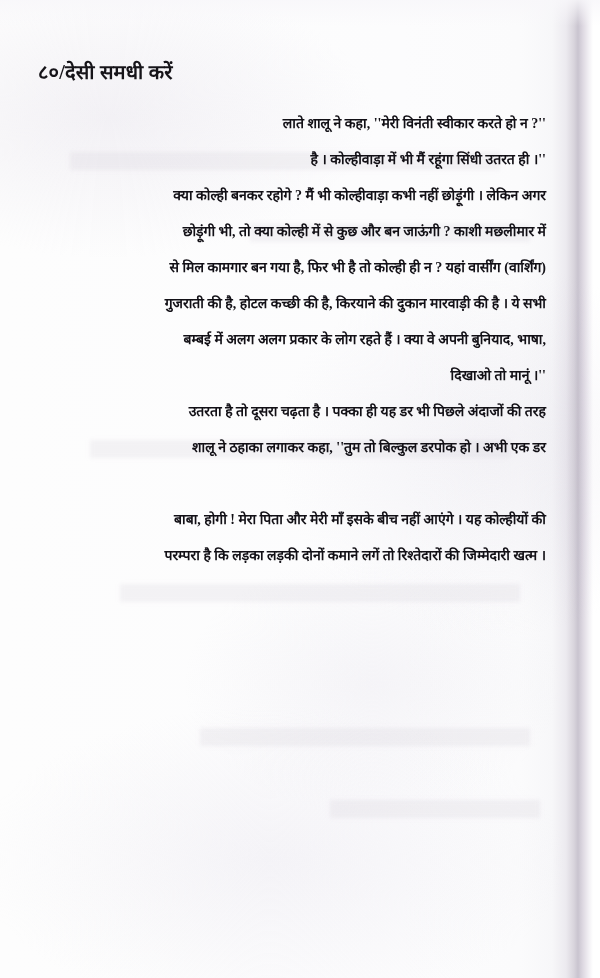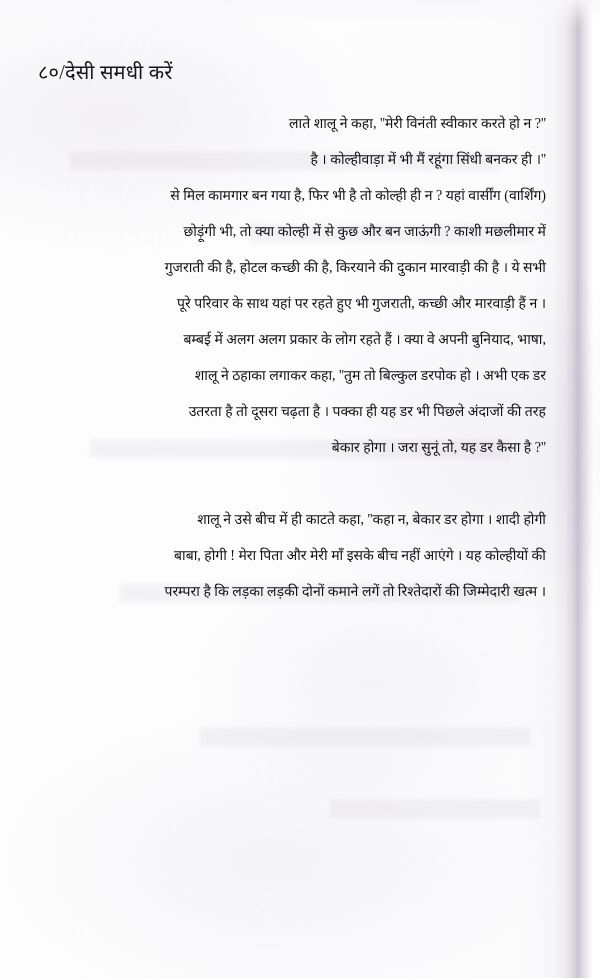--- a/index.html
+++ b/index.html
@@ -21,20 +21,21 @@
         #f7f7f9 552px,
         #eceaef 566px,
         #d8d4dc 574px,
         #c9c4cf 578px,
         #ded9e2 583px,
         #f3f1f5 589px,
         #ffffff 593px,
         #ffffff 600px);
     font-family: "Liberation Serif", "DejaVu Serif", serif;
     color: #111015;
+    font-weight: bold;
     -webkit-font-smoothing: antialiased;
   }
 
   
   #paper-texture {
     position: absolute;
     inset: 0;
     pointer-events: none;
     background:
       radial-gradient(ellipse 380px 200px at 18% 12%, rgba(236,233,240,0.55), rgba(255,255,255,0) 70%),
@@ -128,38 +129,37 @@
 
   <div id="content">
 
     <div class="running-head">८०/देसी समधी करें</div>
 
     <div class="body-block" id="body-block">
         <p class="para">
           <span class="line">लाते शालू ने कहा, ''मेरी विनंती स्वीकार करते हो न ?''</span>
         </p>
         <p class="para">
-          <span class="line">है । कोल्हीवाड़ा में भी मैं रहूंगा सिंधी बनकर ही ।''</span>
+          <span class="line">है । कोल्हीवाड़ा में भी मैं रहूंगा सिंधी उतरत ही ।''</span>
         </p>
         <p class="para">
+          <span class="line">क्या कोल्ही बनकर रहोगे ? मैं भी कोल्हीवाड़ा कभी नहीं छोड़ूंगी । लेकिन अगर</span>
+          <span class="line">छोड़ूंगी भी, तो क्या कोल्ही में से कुछ और बन जाऊंगी ? काशी मछलीमार में</span>
           <span class="line">से मिल कामगार बन गया है, फिर भी है तो कोल्ही ही न ? यहां वार्सींग (वार्शिंग)</span>
-          <span class="line">छोड़ूंगी भी, तो क्या कोल्ही में से कुछ और बन जाऊंगी ? काशी मछलीमार में</span>
           <span class="line">गुजराती की है, होटल कच्छी की है, किरयाने की दुकान मारवाड़ी की है । ये सभी</span>
-          <span class="line">पूरे परिवार के साथ यहां पर रहते हुए भी गुजराती, कच्छी और मारवाड़ी हैं न ।</span>
           <span class="line">बम्बई में अलग अलग प्रकार के लोग रहते हैं । क्या वे अपनी बुनियाद, भाषा,</span>
         </p>
         <p class="para">
+          <span class="line">दिखाओ तो मानूं ।''</span>
         </p>
         <p class="para">
+          <span class="line">उतरता है तो दूसरा चढ़ता है । पक्का ही यह डर भी पिछले अंदाजों की तरह</span>
           <span class="line indent">शालू ने ठहाका लगाकर कहा, ''तुम तो बिल्कुल डरपोक हो । अभी एक डर</span>
-          <span class="line">उतरता है तो दूसरा चढ़ता है । पक्का ही यह डर भी पिछले अंदाजों की तरह</span>
-          <span class="line">बेकार होगा । जरा सुनूं तो, यह डर कैसा है ?''</span>
         </p>
         <span class="spacer"></span>
         <p class="para">
-          <span class="line indent">शालू ने उसे बीच में ही काटते कहा, ''कहा न, बेकार डर होगा । शादी होगी</span>
           <span class="line">बाबा, होगी ! मेरा पिता और मेरी माँ इसके बीच नहीं आएंगे । यह कोल्हीयों की</span>
           <span class="line">परम्परा है कि लड़का लड़की दोनों कमाने लगें तो रिश्तेदारों की जिम्मेदारी खत्म ।</span>
         </p>
       </div>
 
   </div>
 </div>
 
 </body></html>

